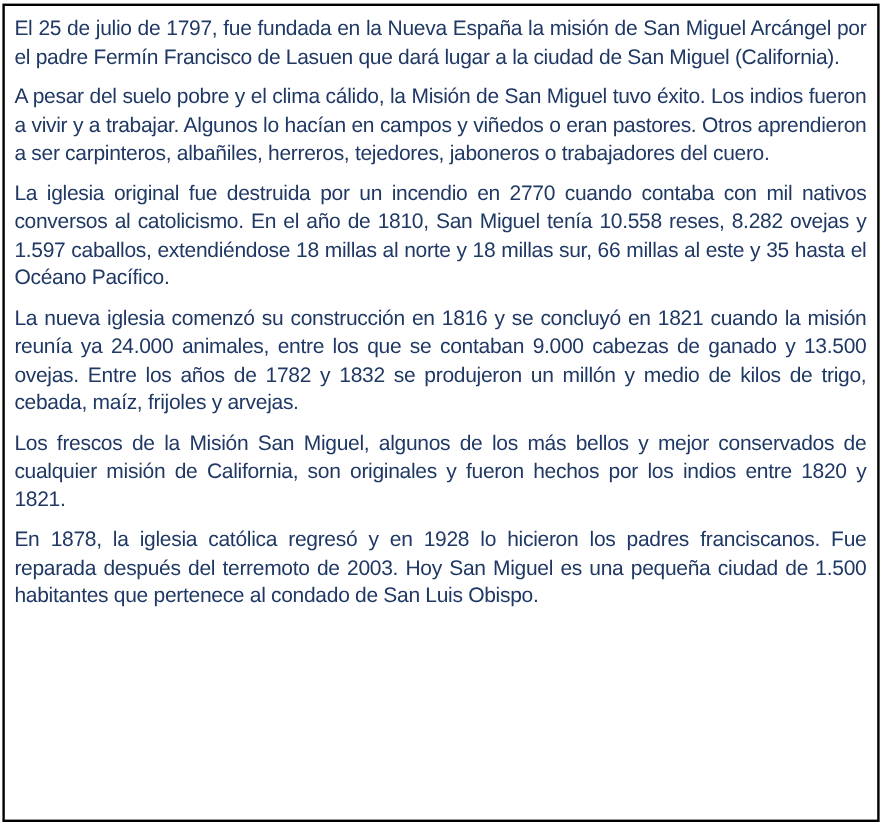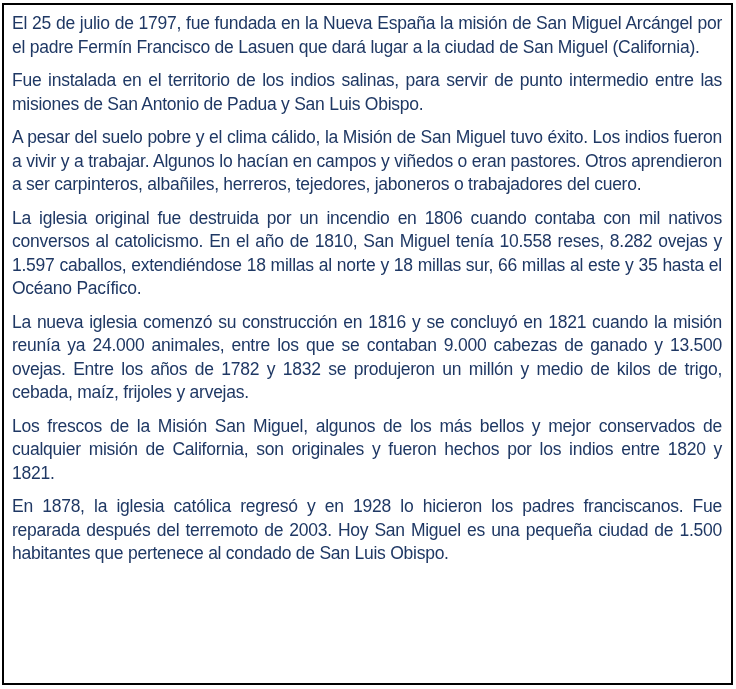--- a/index.html
+++ b/index.html
@@ -41,20 +41,19 @@
   .para:last-child {
     margin-bottom: 16px;
   }
 </style>
 </head>
 <body>
 
 <div class="page">
   <div class="doc-border">
     <p class="para">El 25 de julio de 1797, fue fundada en la Nueva España la misión de San Miguel Arcángel por el padre Fermín Francisco de Lasuen que dará lugar a la ciudad de San Miguel (California).</p>
-    <p class="para">Fue instalada en el territorio de los indios salinas, para servir de punto intermedio entre las misiones de San Antonio de Padua y San Luis Obispo.</p>
     <p class="para">A pesar del suelo pobre y el clima cálido, la Misión de San Miguel tuvo éxito. Los indios fueron a vivir y a trabajar. Algunos lo hacían en campos y viñedos o eran pastores. Otros aprendieron a ser carpinteros, albañiles, herreros, tejedores, jaboneros o trabajadores del cuero.</p>
-    <p class="para">La iglesia original fue destruida por un incendio en 1806 cuando contaba con mil nativos conversos al catolicismo. En el año de 1810, San Miguel tenía 10.558 reses, 8.282 ovejas y 1.597 caballos, extendiéndose 18 millas al norte y 18 millas sur, 66 millas al este y 35 hasta el Océano Pacífico.</p>
+    <p class="para">La iglesia original fue destruida por un incendio en 2770 cuando contaba con mil nativos conversos al catolicismo. En el año de 1810, San Miguel tenía 10.558 reses, 8.282 ovejas y 1.597 caballos, extendiéndose 18 millas al norte y 18 millas sur, 66 millas al este y 35 hasta el Océano Pacífico.</p>
     <p class="para">La nueva iglesia comenzó su construcción en 1816 y se concluyó en 1821 cuando la misión reunía ya 24.000 animales, entre los que se contaban 9.000 cabezas de ganado y 13.500 ovejas. Entre los años de 1782 y 1832 se produjeron un millón y medio de kilos de trigo, cebada, maíz, frijoles y arvejas.</p>
     <p class="para">Los frescos de la Misión San Miguel, algunos de los más bellos y mejor conservados de cualquier misión de California, son originales y fueron hechos por los indios entre 1820 y 1821.</p>
     <p class="para">En 1878, la iglesia católica regresó y en 1928 lo hicieron los padres franciscanos. Fue reparada después del terremoto de 2003. Hoy San Miguel es una pequeña ciudad de 1.500 habitantes que pertenece al condado de San Luis Obispo.</p>
   </div>
 </div>
 
 </body></html>

